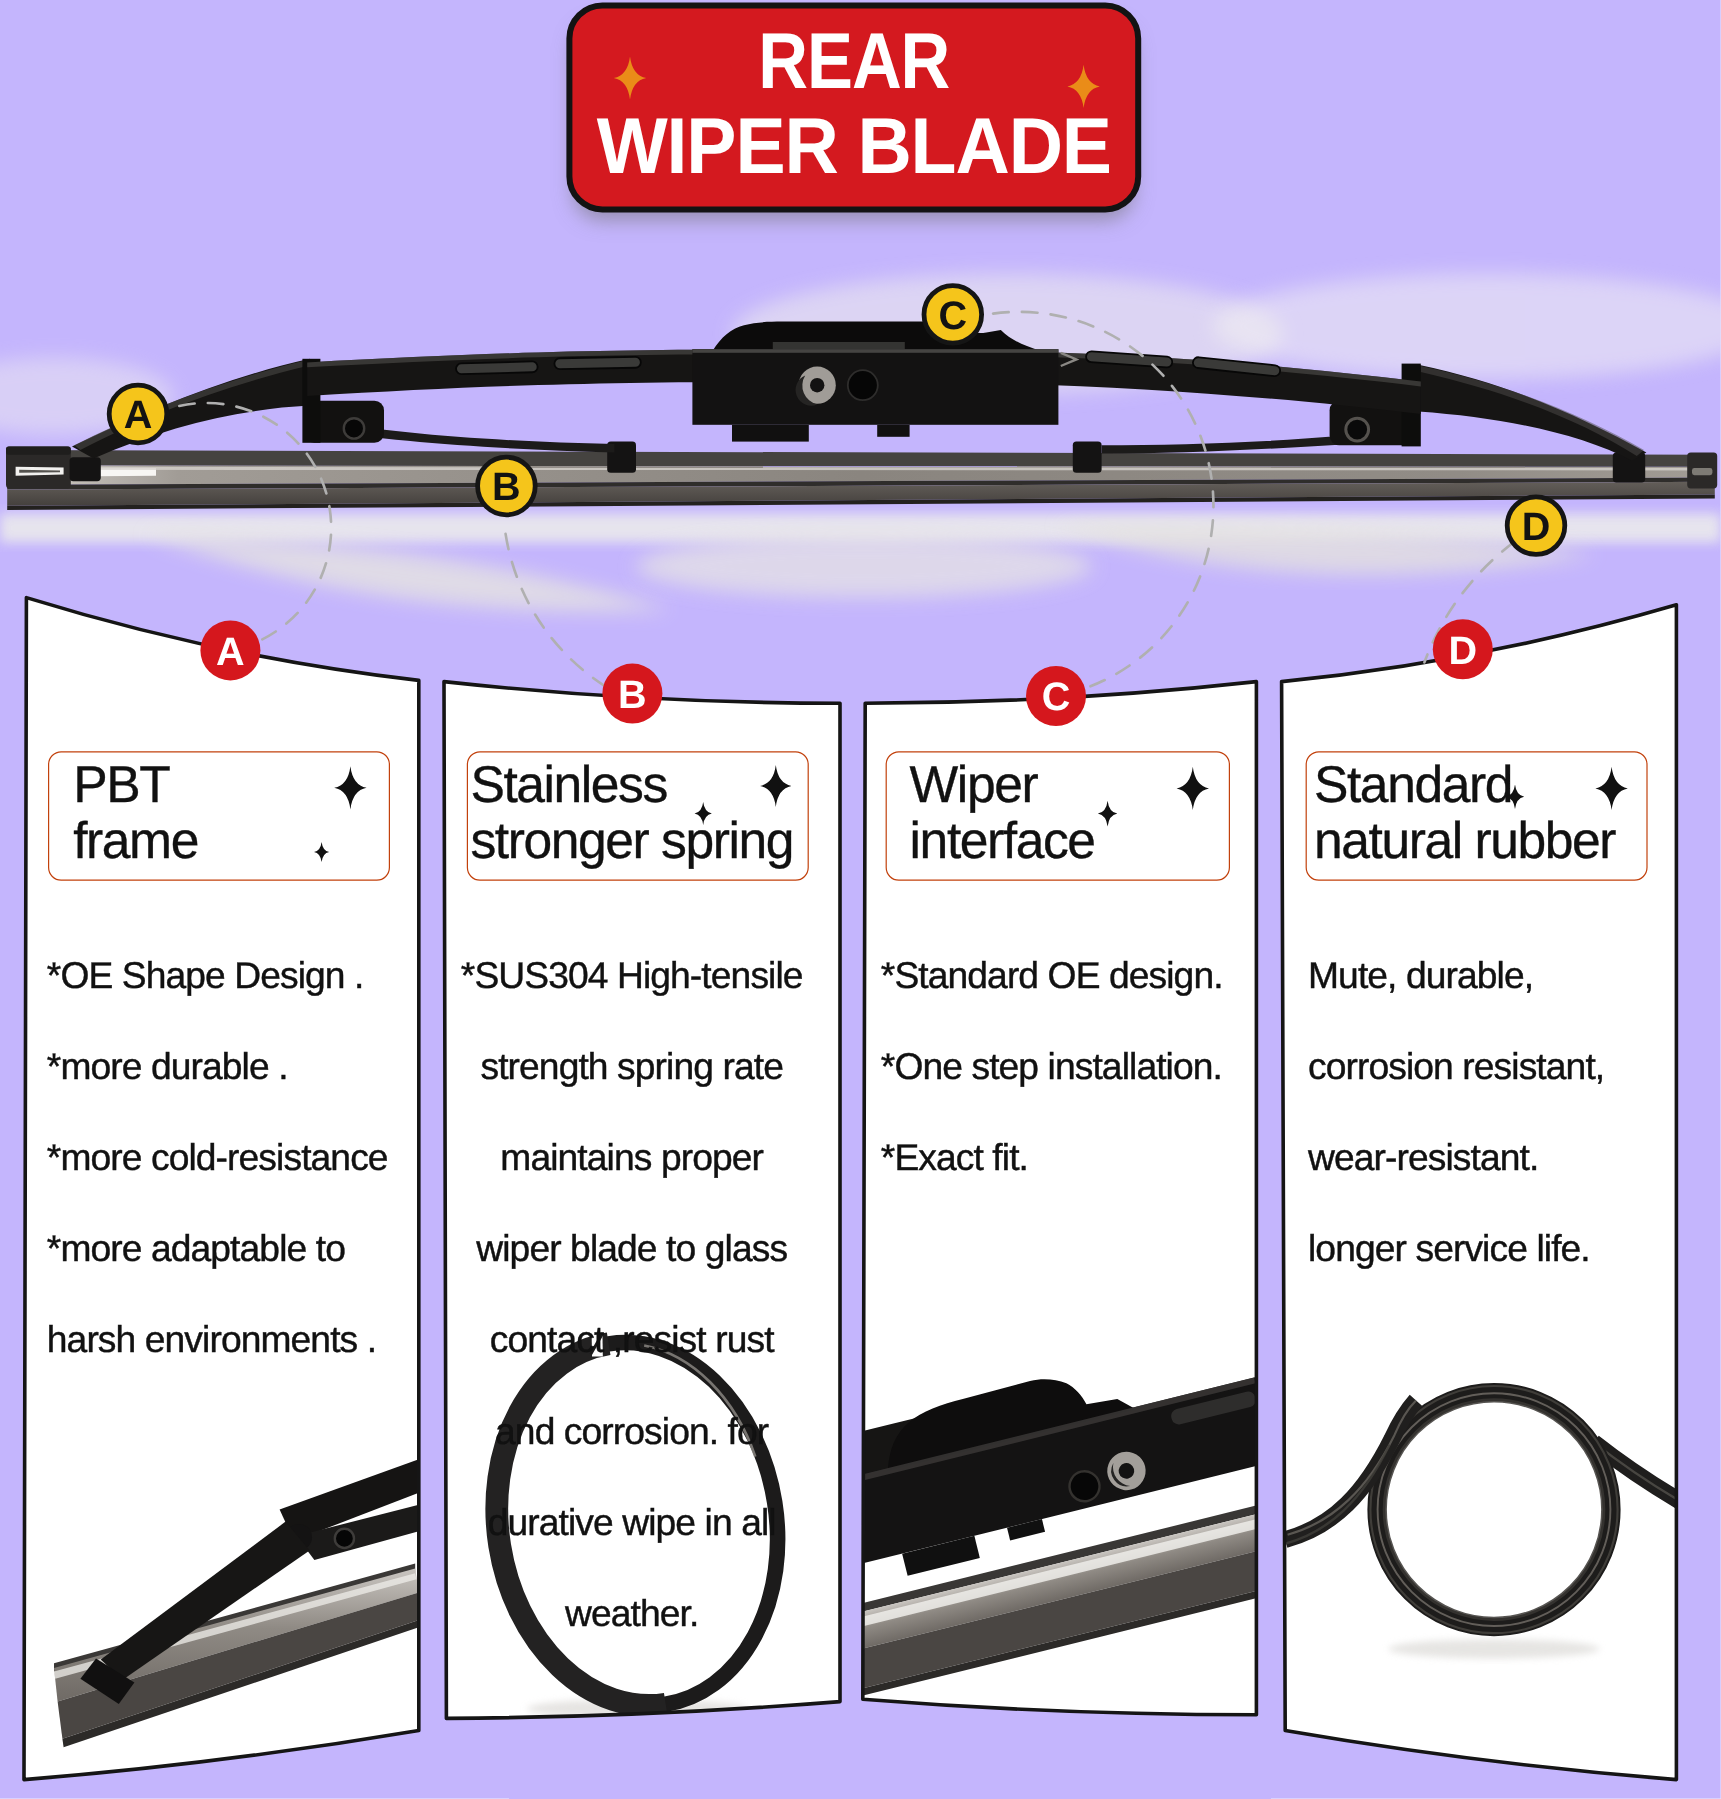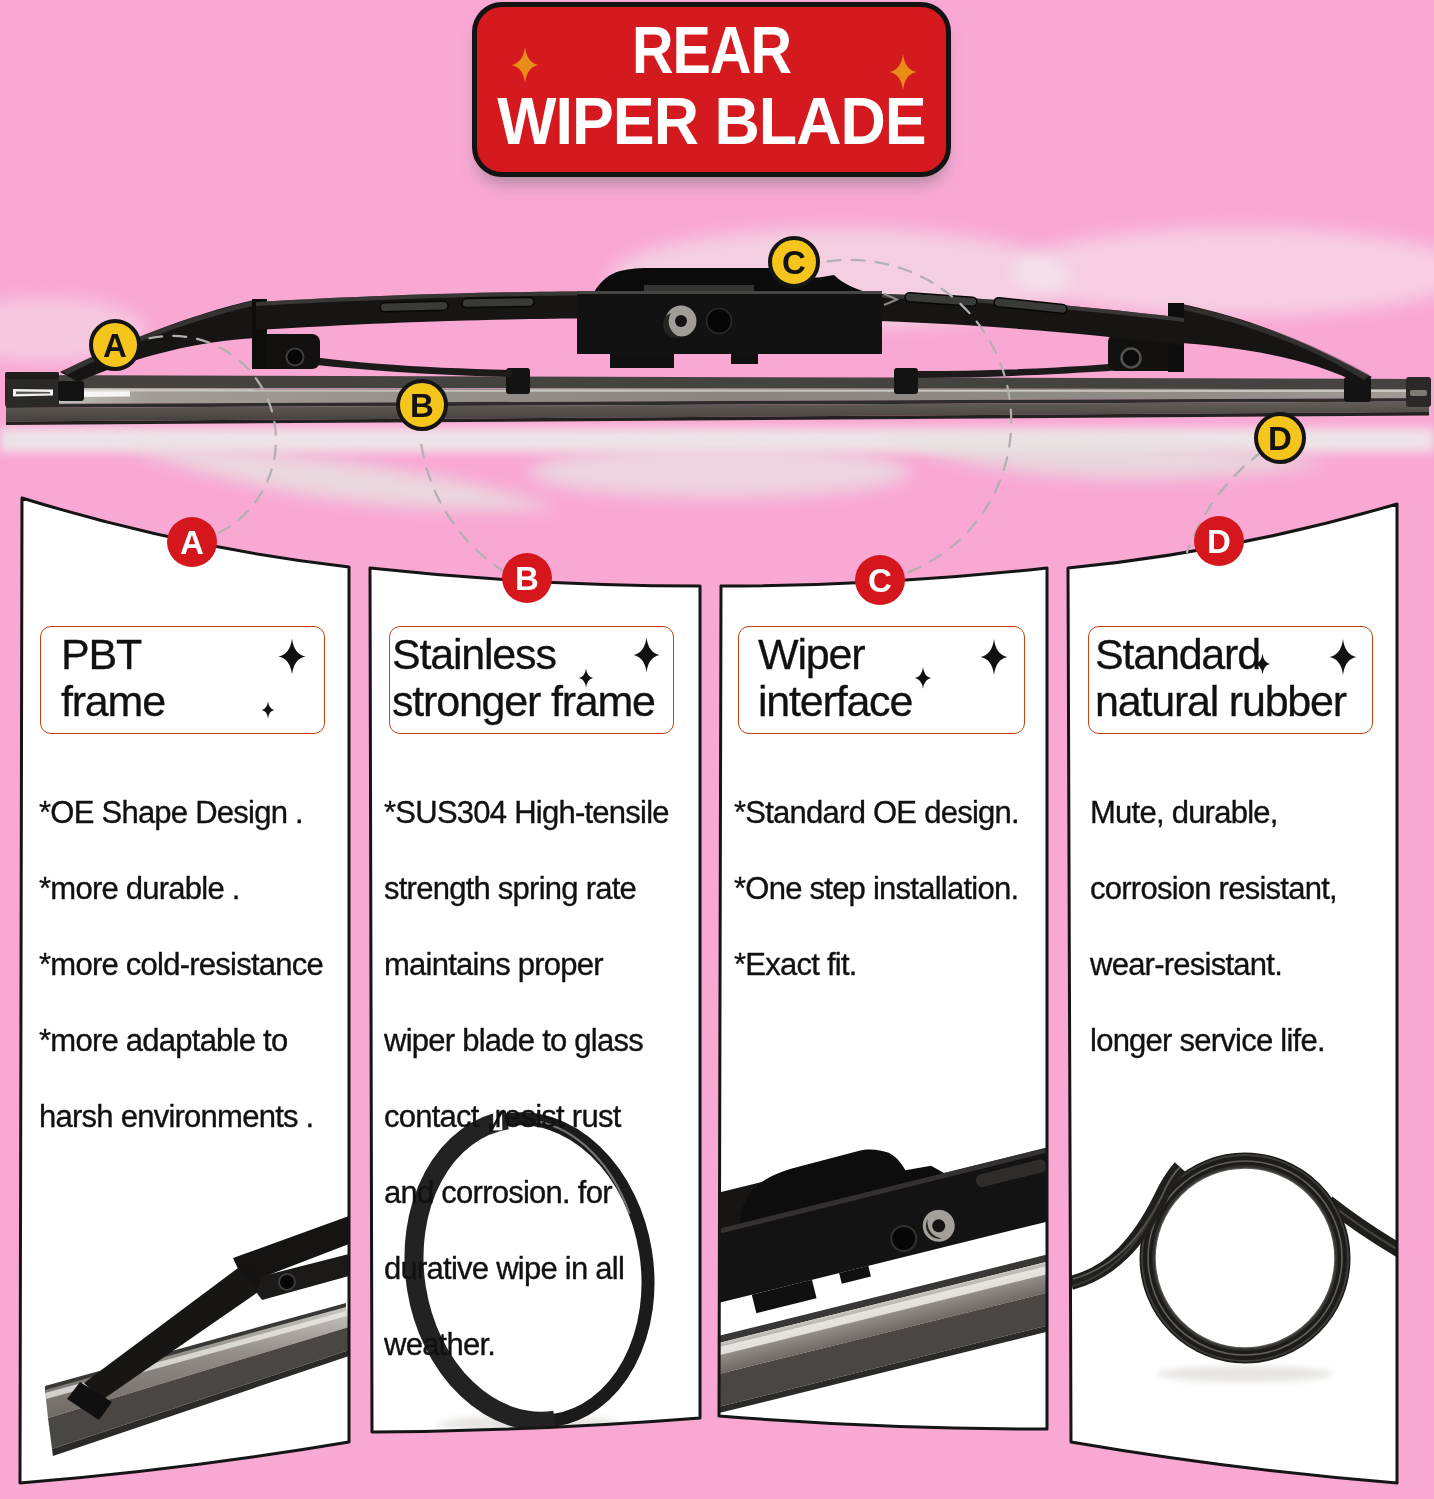--- a/index.html
+++ b/index.html
@@ -1,16 +1,16 @@
 <!DOCTYPE html>
 <html><head>
 <meta charset="utf-8">
 <style>
   html,body{margin:0;padding:0;background:#ffffff;}
-  .stage{position:relative;width:1434px;height:1499px;background:#f9a8d4;overflow:hidden;
+  .stage{position:relative;width:1434px;height:1499px;background:#c4b5fd;overflow:hidden;
          font-family:"Liberation Sans",sans-serif;}
   .stage svg.bg{position:absolute;left:0;top:0;}
 
   
   .banner{position:absolute;left:472px;top:2px;width:479px;height:175px;box-sizing:border-box;
           background:#d4191f;border:5px solid #131313;border-radius:30px;
           box-shadow:0 12px 16px -6px rgba(110,110,110,.55);}
   .banner-line{position:absolute;left:0;width:100%;text-align:center;color:#ffffff;
                font-weight:bold;white-space:nowrap;}
   .banner-line1{top:5px;font-size:66px;letter-spacing:-1px;transform:scaleX(.87);}
@@ -282,21 +282,21 @@
         <path d="M0,-24 Q2.6,-3 18,0 Q2.6,3 0,24 Q-2.6,3 -18,0 Q-2.6,-3 0,-24 Z" fill="#111"></path>
       </svg>
   <svg class="sparkle" style="left:220px;top:73px;" width="14" height="20" viewBox="-20 -26 40 52">
         <path d="M0,-24 Q2.6,-3 18,0 Q2.6,3 0,24 Q-2.6,3 -18,0 Q-2.6,-3 0,-24 Z" fill="#111"></path>
       </svg>
 </div>
 
 <div class="tbox" style="left:389px;top:626px;">
   <div class="tl" style="left:2px;top:4px;">
     <div>Stainless</div>
-    <div>stronger frame</div>
+    <div>stronger spring</div>
   </div>
   <svg class="sparkle" style="left:242px;top:7px;" width="29" height="42" viewBox="-20 -26 40 52">
         <path d="M0,-24 Q2.6,-3 18,0 Q2.6,3 0,24 Q-2.6,3 -18,0 Q-2.6,-3 0,-24 Z" fill="#111"></path>
       </svg>
   <svg class="sparkle" style="left:188px;top:40px;" width="16" height="22" viewBox="-20 -26 40 52">
         <path d="M0,-24 Q2.6,-3 18,0 Q2.6,3 0,24 Q-2.6,3 -18,0 Q-2.6,-3 0,-24 Z" fill="#111"></path>
       </svg>
 </div>
 
 <div class="tbox" style="left:738px;top:626px;width:287px;">
@@ -326,21 +326,21 @@
 </div>
 
 <div class="body-text" style="left:39px;top:756px;">
   <div>*OE Shape Design .</div>
   <div>*more durable .</div>
   <div>*more cold-resistance</div>
   <div>*more adaptable to</div>
   <div>harsh environments .</div>
 </div>
 
-<div class="body-text" style="left:384px;top:756px;">
+<div class="body-text" style="left:384px;top:756px;text-align:center;">
   <div>*SUS304 High-tensile</div>
   <div>strength spring rate</div>
   <div>maintains proper</div>
   <div>wiper blade to glass</div>
   <div>contact ,resist rust</div>
   <div>and corrosion. for</div>
   <div>durative wipe in all</div>
   <div>weather.</div>
 </div>
 

